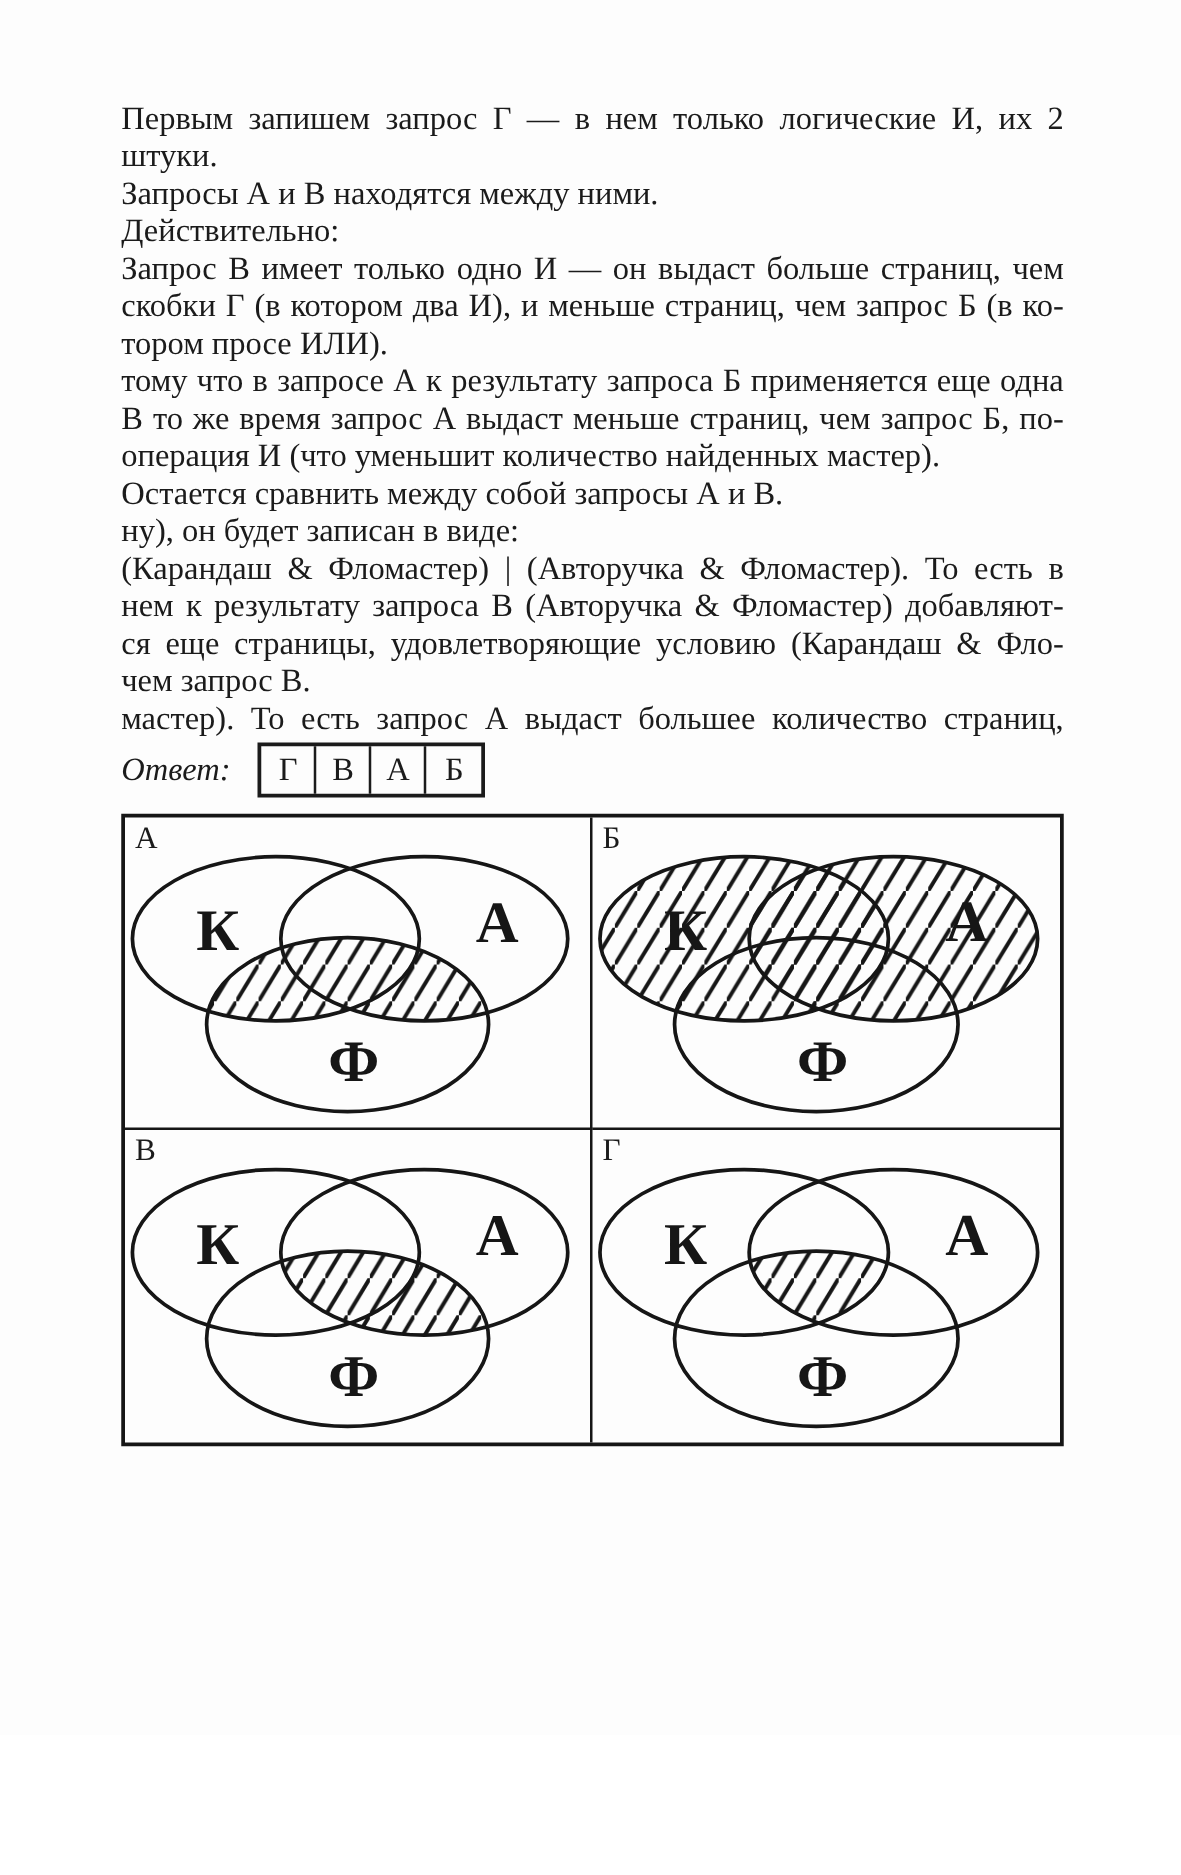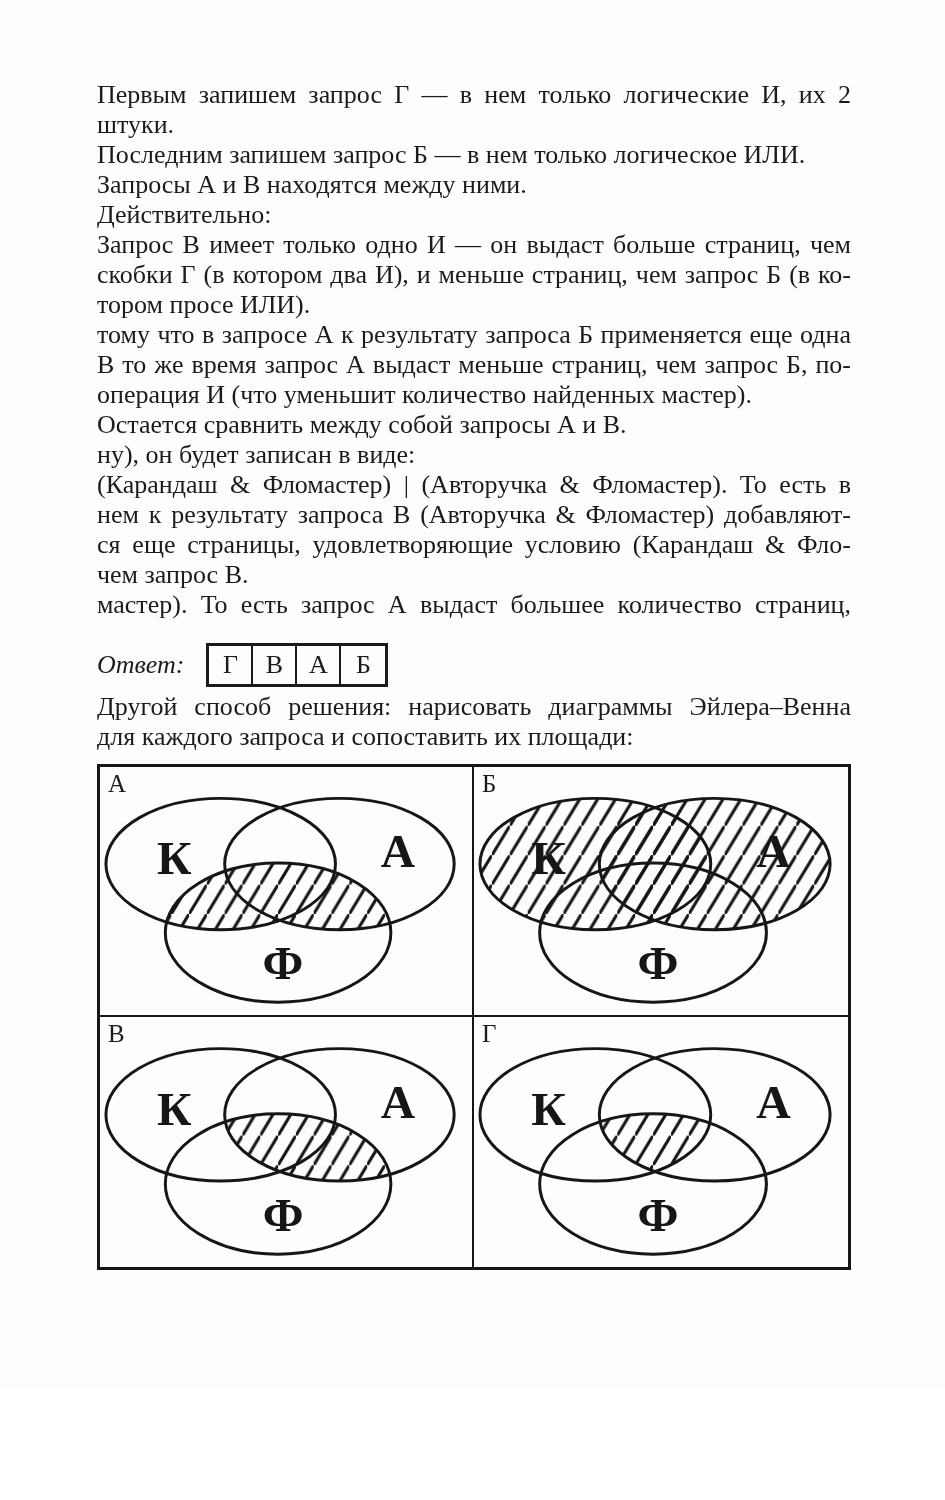--- a/index.html
+++ b/index.html
@@ -7,21 +7,21 @@
   .page {
     position:relative; width:945px; height:1388px;
     background:#fdfdfd; color:#1b1b1b;
     font-family:"Liberation Serif","DejaVu Serif",serif;
     overflow:hidden;
   }
   .content { position:absolute; left:97px; top:80px; width:754px; }
   .para { font-size:26px; line-height:30px; }
   .line { text-align:justify; text-align-last:justify; }
   .line.last { text-align-last:left; }
-  .answer-row { display:flex; align-items:center; margin-top:22px; height:46px; }
+  .answer-row { display:flex; align-items:center; margin-top:3px; height:46px; }
   .answer-label { font-style:italic; font-size:26px; margin-right:22px; }
   .answer-boxes { display:flex; border:3px solid #1b1b1b; background:#fdfdfd; }
   .abox {
     width:44px; height:38px; display:flex; align-items:center; justify-content:center;
     font-size:26px; border-right:2px solid #1b1b1b;
   }
   .abox:last-child { border-right:none; }
   .note { margin-top:4px; }
   .venn-grid {
     margin-top:12px; width:754px;
@@ -43,23 +43,20 @@
 </head>
 <body>
 
 <div class="page">
   <div class="content">
 
     <div id="solution-text">
         <div class="para">
           <div class="line">Первым запишем запрос Г — в нем только логические И, их 2</div>
           <div class="line last">штуки.</div>
-        </div>
-        <div class="para">
-          <div class="line last">Последним запишем запрос Б — в нем только логическое ИЛИ.</div>
         </div>
         <div class="para">
           <div class="line last">Запросы А и В находятся между ними.</div>
         </div>
         <div class="para">
           <div class="line last">Действительно:</div>
         </div>
         <div class="para">
           <div class="line">Запрос В имеет только одно И — он выдаст больше страниц, чем</div>
           <div class="line">скобки Г (в котором два И), и меньше страниц, чем запрос Б (в ко-</div>
@@ -88,26 +85,20 @@
     <div class="answer-row">
       <span class="answer-label">Ответ:</span>
       <div class="answer-boxes">
         <span class="abox">Г</span>
         <span class="abox">В</span>
         <span class="abox">А</span>
         <span class="abox">Б</span>
       </div>
     </div>
 
-    <div id="alt-method-text" class="note">
-        <div class="para">
-          <div class="line">Другой способ решения: нарисовать диаграммы Эйлера–Венна</div>
-          <div class="line last">для каждого запроса и сопоставить их площади:</div>
-        </div>
-      </div>
 
     <div class="venn-grid">
 
       <div class="vcell">
         <svg viewBox="0 0 376 253" preserveAspectRatio="none">
           <defs>
             <pattern id="hatch-a" width="18" height="30" patternUnits="userSpaceOnUse">
               <path d="M0,30 L18,0" stroke="#161616" stroke-width="3.2"></path>
             </pattern>
             <clipPath id="clip-a-union">

